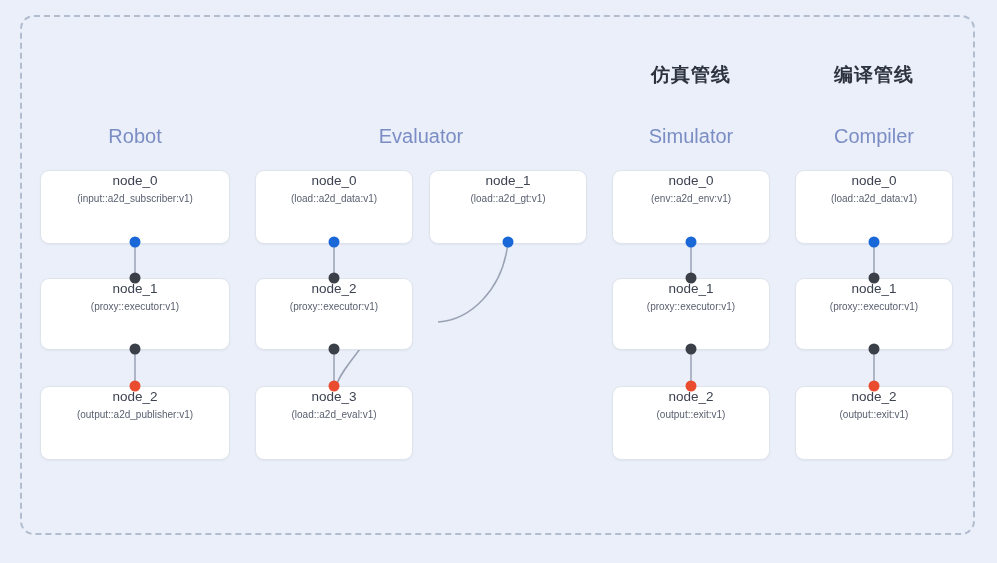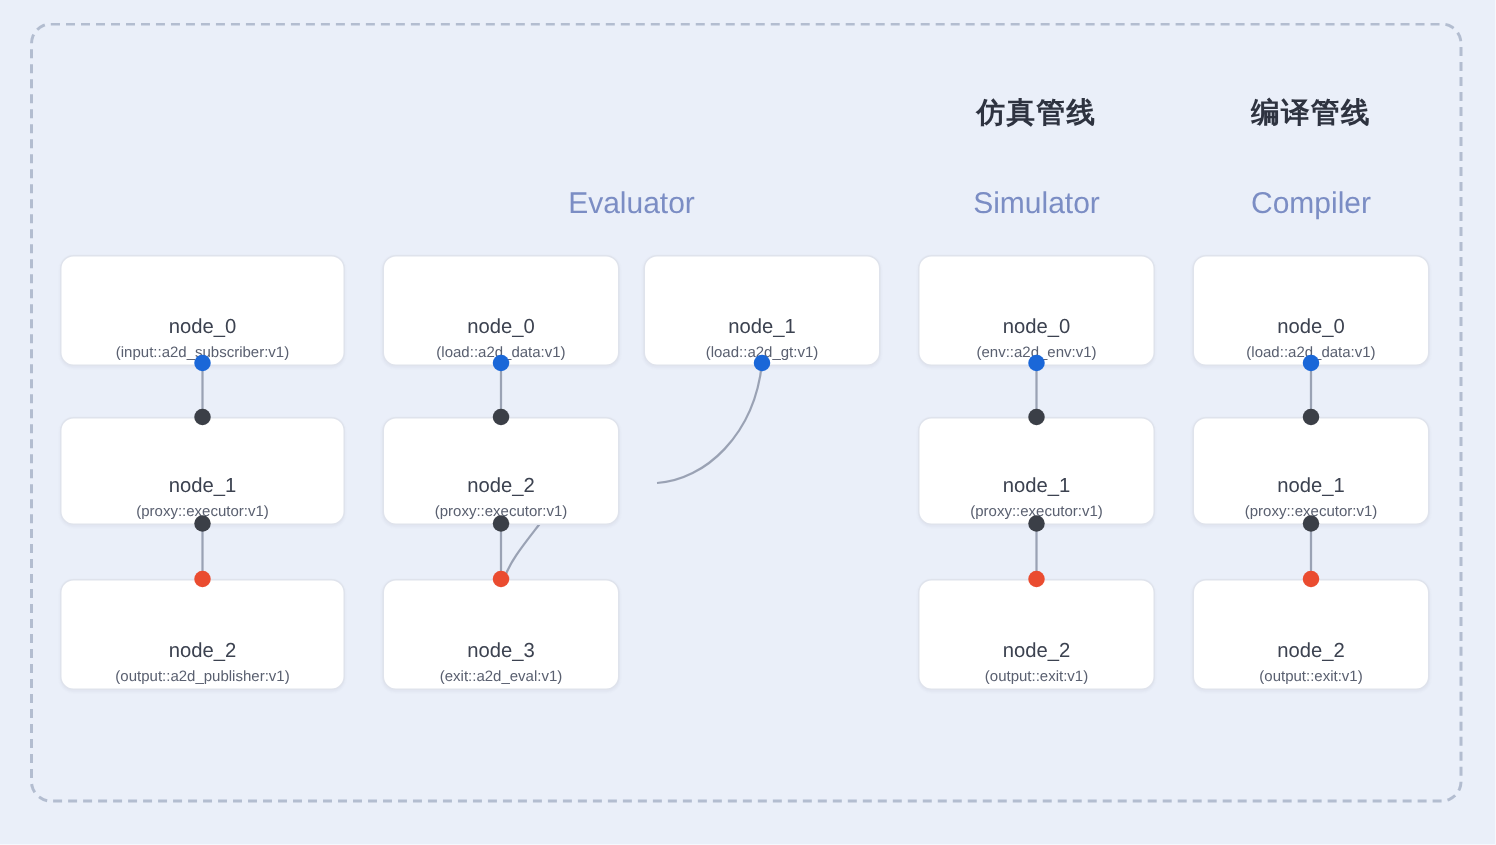--- a/index.html
+++ b/index.html
@@ -54,21 +54,21 @@
   .node-card {
     position: absolute;
     box-sizing: border-box;
     background: #ffffff;
     border: 1px solid #dfe3ec;
     border-radius: 9px;
     box-shadow: 0 1px 2px rgba(60,70,100,0.06);
     display: flex;
     flex-direction: column;
     align-items: center;
-    justify-content: flex-end;
+    justify-content: flex-start;
     text-align: center;
   }
   .node-name {
     font-size: 13.5px;
     color: #3c4250;
     line-height: 1.5;
   }
   .node-type {
     font-size: 10px;
     color: #5a6070;
@@ -108,20 +108,21 @@
       <path d="M 360,349 C 350,362 340,374 336,386"></path>
 
       <line x1="691" y1="242" x2="691" y2="278"></line>
       <line x1="691" y1="349" x2="691" y2="386"></line>
 
       <line x1="874" y1="242" x2="874" y2="278"></line>
       <line x1="874" y1="349" x2="874" y2="386"></line>
     </g>
   </svg>
 
+  <div class="col-title-en" style="left:55px; top:125px; width:160px;">Robot</div>
 
   <div class="node-card" style="left:40px; top:170px; width:190px; height:74px;">
     <div class="node-name">node_0</div>
     <div class="node-type">(input::a2d_subscriber:v1)</div>
   </div>
   <div class="port port-in-blue" style="left:135px; top:242px;"></div>
 
   <div class="node-card" style="left:40px; top:278px; width:190px; height:72px;">
     <div class="node-name">node_1</div>
     <div class="node-type">(proxy::executor:v1)</div>
@@ -151,21 +152,21 @@
 
   <div class="node-card" style="left:255px; top:278px; width:158px; height:72px;">
     <div class="node-name">node_2</div>
     <div class="node-type">(proxy::executor:v1)</div>
   </div>
   <div class="port port-dark" style="left:334px; top:278px;"></div>
   <div class="port port-dark" style="left:334px; top:349px;"></div>
 
   <div class="node-card" style="left:255px; top:386px; width:158px; height:74px;">
     <div class="node-name">node_3</div>
-    <div class="node-type">(exit::a2d_eval:v1)</div>
+    <div class="node-type">(load::a2d_eval:v1)</div>
   </div>
   <div class="port port-red" style="left:334px; top:386px;"></div>
 
   <div class="col-title-cn" style="left:611px; top:62px; width:160px;">仿真管线</div>
   <div class="col-title-en" style="left:611px; top:125px; width:160px;">Simulator</div>
 
   <div class="node-card" style="left:612px; top:170px; width:158px; height:74px;">
     <div class="node-name">node_0</div>
     <div class="node-type">(env::a2d_env:v1)</div>
   </div>

